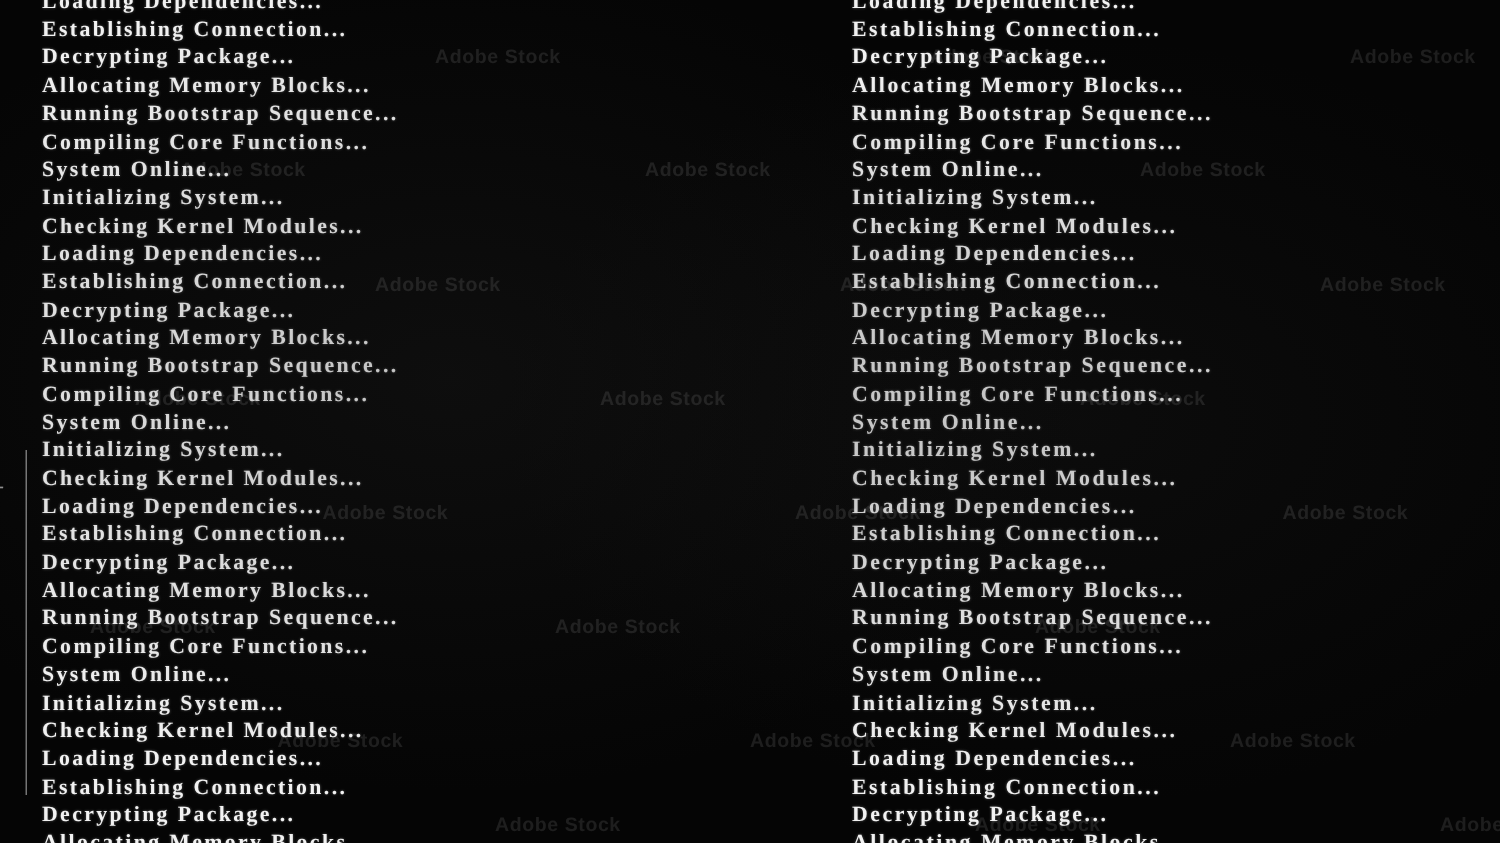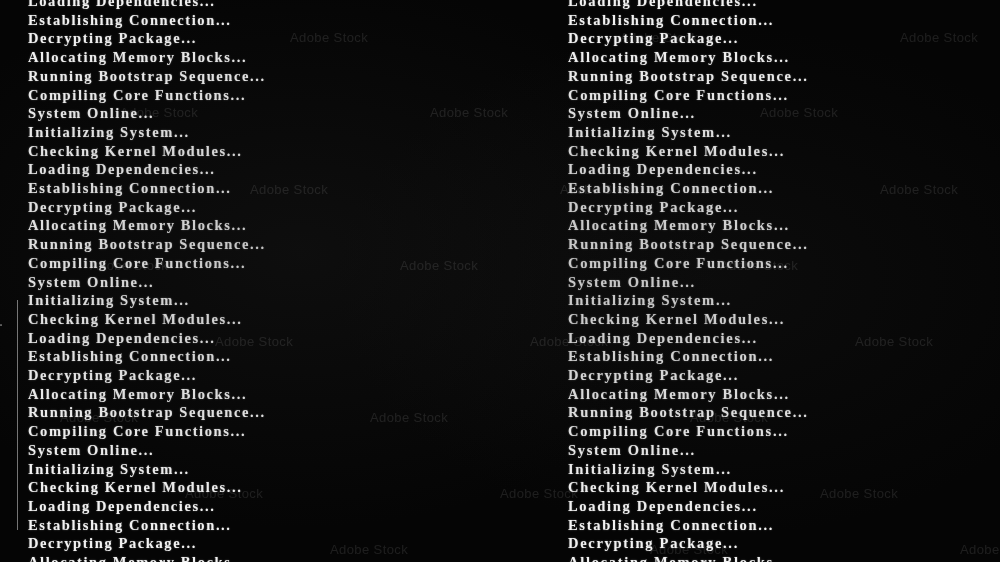--- a/index.html
+++ b/index.html
@@ -60,21 +60,21 @@
   }
   .wm {
     position: absolute;
     color: rgba(255,255,255,0.10);
     font-family: "Liberation Sans", sans-serif;
     font-size: 13px;
     letter-spacing: 0.4px;
     white-space: nowrap;
   }
   .wm .wm-mark {
-    font-weight: 400;
+    font-weight: 700;
     margin-right: 4px;
   }
 
   .wm-side {
     position: absolute;
     left: 2px;
     bottom: 152px;
     transform-origin: left bottom;
     transform: rotate(-90deg);
     color: rgba(255,255,255,0.55);

